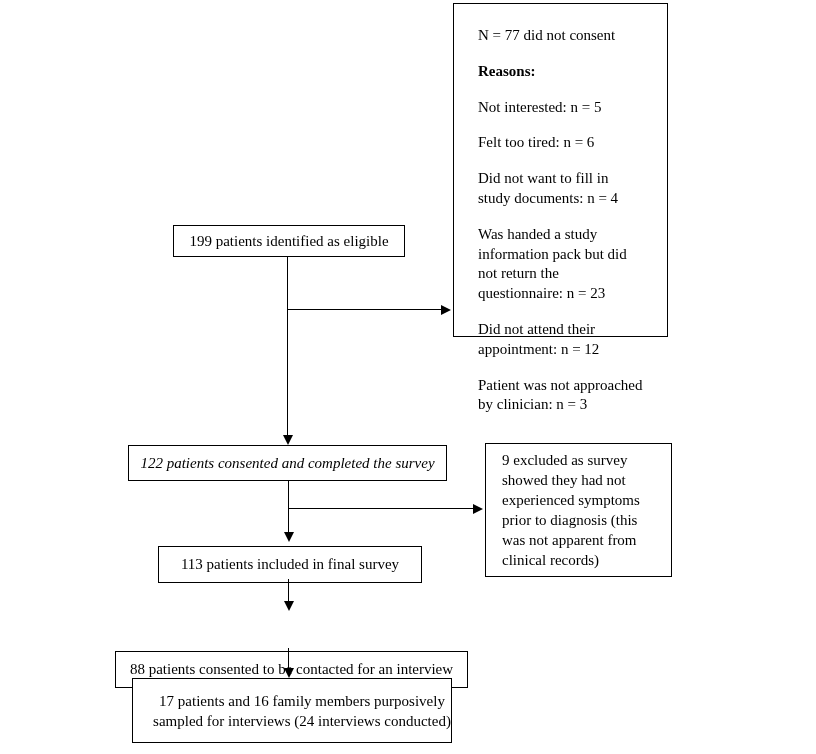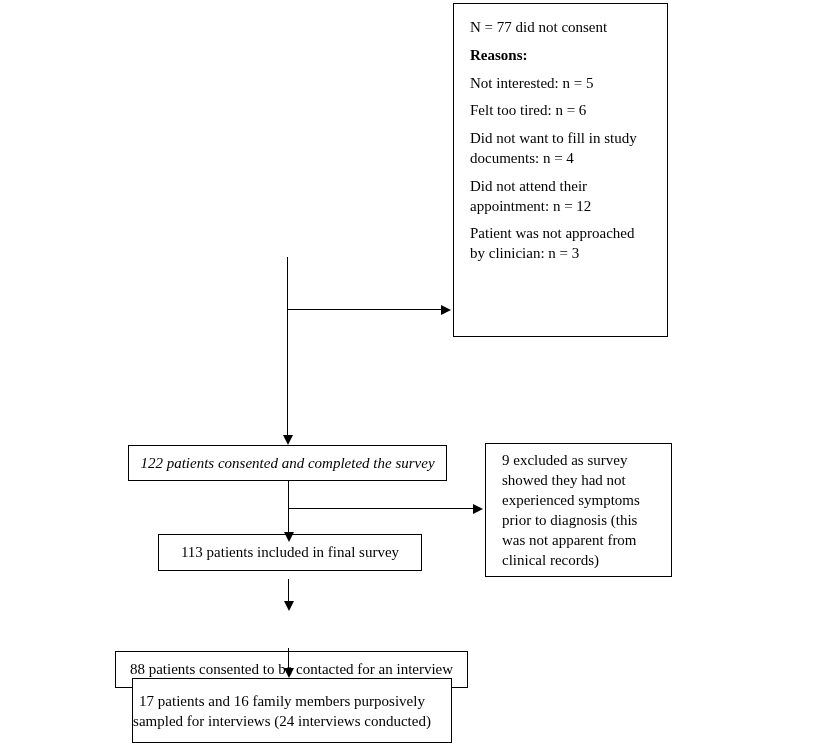--- a/index.html
+++ b/index.html
@@ -22,38 +22,38 @@
   .box.center-text {
     display: flex;
     align-items: center;
     justify-content: center;
     text-align: center;
     white-space: nowrap;
   }
   .box.center-wrap {
     display: flex;
     align-items: center;
-    justify-content: flex-start;
+    justify-content: flex-end;
     text-align: center;
     line-height: 20px;
   }
   .box.left-text {
     padding: 6px 8px;
     line-height: 19.8px;
     text-align: left;
   }
-  .box.left-text p { margin: 8px; }
+  .box.left-text p { margin: 16px; }
   .bold { font-weight: bold; }
 
   
   #eligible-box   { left: 173px; top: 225px; width: 232px; height: 32px; }
   #not-consent-box{ left: 453px; top: 3px;   width: 215px; height: 334px; }
   #survey-box     { left: 128px; top: 445px; width: 319px; height: 36px; font-style: italic; }
   #excluded-box   { left: 485px; top: 443px; width: 187px; height: 134px; padding: 6px 16px; line-height: 20px; }
-  #final-box      { left: 158px; top: 534px; width: 264px; height: 37px; }
+  #final-box      { left: 158px; top: 546px; width: 264px; height: 37px; }
   #interview-box  { left: 115px; top: 611px; width: 353px; height: 37px; margin-top: 40px; }
   #sampled-box    { left: 132px; top: 678px; width: 320px; height: 65px; }
   #sampled-box .wrap-inner { max-width: 298px; }
 
   
   .vline, .hline { position: absolute; background: #000000; }
   .vline { width: 1.4px; }
   .hline { height: 1.4px; }
   #vline-1 { left: 287px; top: 257px; height: 178px; }
   #hline-1 { left: 287px; top: 309px; width: 154px; }
@@ -80,27 +80,31 @@
   #arrow-3 { left: 283.5px; top: 532px; }  
   #arrow-4 { left: 473px;   top: 503.5px; }
   #arrow-5 { left: 283.5px; top: 601px; }  
   #arrow-6 { left: 283.5px; top: 668px; }  
 </style>
 </head>
 <body>
 
 <div class="canvas">
 
+  <div class="box center-text" id="eligible-box">
+    <span>199 patients identified as eligible</span>
+  </div>
 
   <div class="box left-text" id="not-consent-box">
     <p>N = 77 did not consent</p>
     <p class="bold">Reasons:</p>
     <p>Not interested: n = 5</p>
     <p>Felt too tired: n = 6</p>
     <p>Did not want to fill in study documents: n = 4</p>
+    <p>Was handed a study information pack but did not return the questionnaire: n = 23</p>
     <p>Did not attend their appointment: n = 12</p>
     <p>Patient was not approached by clinician: n = 3</p>
   </div>
 
   <div class="box center-text" id="survey-box">
     <span>122 patients consented and completed the survey</span>
   </div>
 
   <div class="box" id="excluded-box">
     <span>9 excluded as survey showed they had not experienced symptoms prior to diagnosis (this was not apparent from clinical records)</span>

